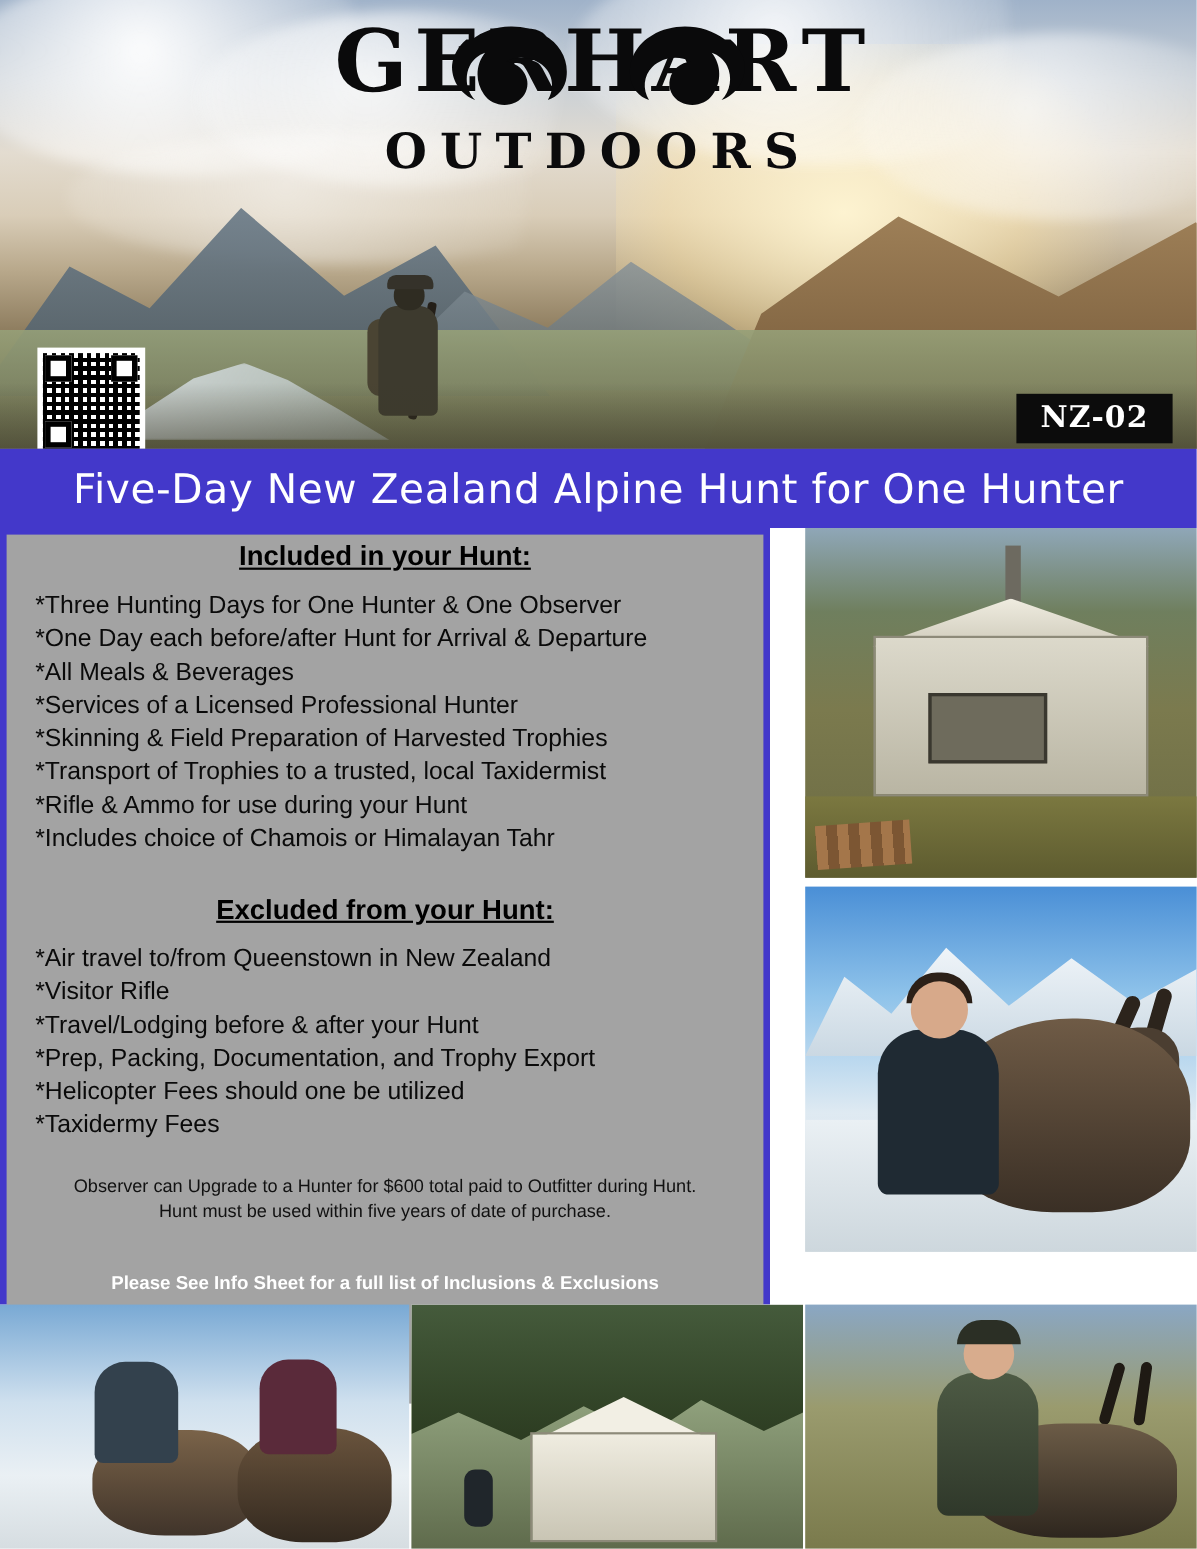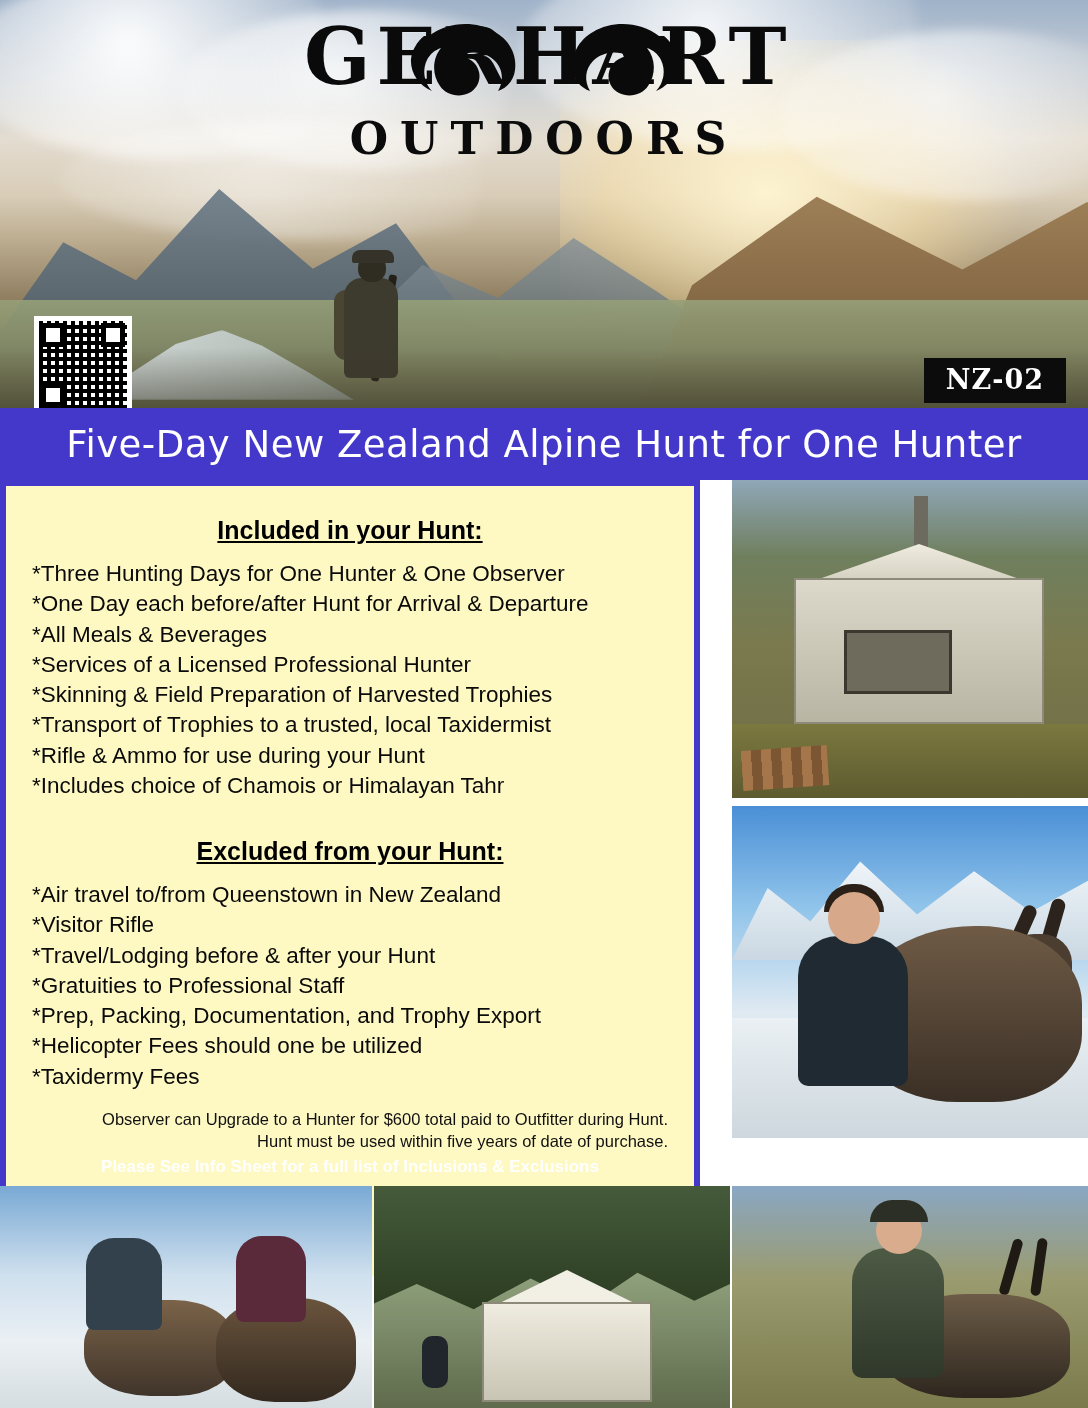--- a/index.html
+++ b/index.html
@@ -145,33 +145,33 @@
     color: #ffffff; font-family: "DejaVu Sans", sans-serif;
     font-size: 37px; font-weight: 400; letter-spacing: .5px;
   }
 
   
   .panel {
     position: absolute; left: 0; top: 480px; width: 700px; height: 706px;
     background: #4338ca; padding: 6px 6px 0 6px;
   }
   .panel-inner {
-    background: #fef9c3; width: 100%; height: 790px; padding: 30px 26px 0 26px;
+    background: #a3a3a3; width: 100%; height: 790px; padding: 6px 26px 0 26px;
   }
   .section-head {
     text-align: center; font-size: 25px; font-weight: 700; color: #000;
     text-decoration: underline; margin-bottom: 14px;
   }
   .section-head.second { margin-top: 36px; }
   ul.lines { list-style: none; }
   ul.lines li {
     font-size: 22.5px; color: #0a0a0a; line-height: 1.345; white-space: nowrap;
   }
   .note {
-    margin-top: 16px; text-align: right; font-size: 16.5px; color: #111; line-height: 1.35;
+    margin-top: 30px; text-align: center; font-size: 16.5px; color: #111; line-height: 1.35;
   }
   .panel-foot {
     position: absolute; left: 0; bottom: 0; width: 700px; height: 38px;
     display: flex; align-items: center; justify-content: center;
     color: #ffffff; font-size: 17px; font-weight: 700;
   }
 
   
   .photo { position: absolute; overflow: hidden; }
   .photo-tent-top { left: 732px; top: 480px; width: 356px; height: 318px;
@@ -375,21 +375,20 @@
         <li>*Transport of Trophies to a trusted, local Taxidermist</li>
         <li>*Rifle &amp; Ammo for use during your Hunt</li>
         <li>*Includes choice of Chamois or Himalayan Tahr</li>
       </ul>
 
       <div class="section-head second">Excluded from your Hunt:</div>
       <ul class="lines">
         <li>*Air travel to/from Queenstown in New Zealand</li>
         <li>*Visitor Rifle</li>
         <li>*Travel/Lodging before &amp; after your Hunt</li>
-        <li>*Gratuities to Professional Staff</li>
         <li>*Prep, Packing, Documentation, and Trophy Export</li>
         <li>*Helicopter Fees should one be utilized</li>
         <li>*Taxidermy Fees</li>
       </ul>
 
       <div class="note">
         <div>Observer can Upgrade to a Hunter for $600 total paid to Outfitter during Hunt.</div>
         <div>Hunt must be used within five years of date of purchase.</div>
       </div>
     </div>

